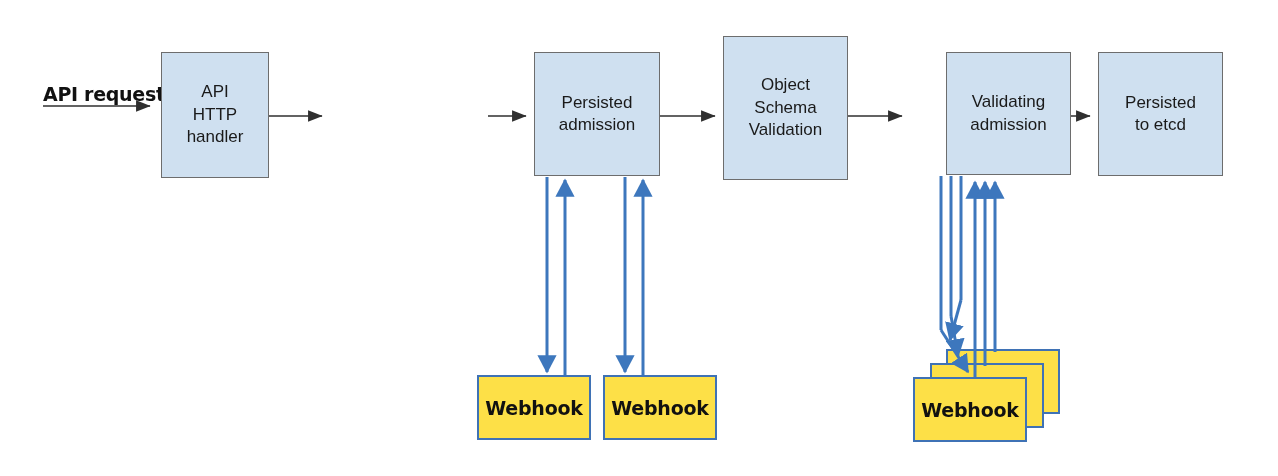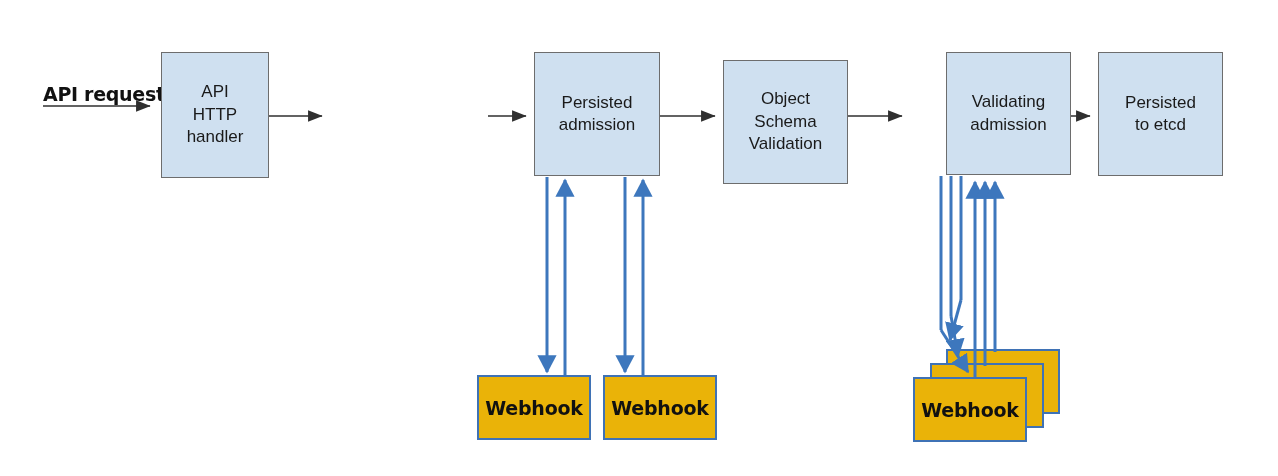--- a/index.html
+++ b/index.html
@@ -30,21 +30,21 @@
     color: #1a1a1a;
     font-size: 17px;
     line-height: 1.32;
     font-family: "Liberation Sans", sans-serif;
     white-space: pre-line;
     z-index: 6;
   }
   .webhook-box {
     position: absolute;
     box-sizing: border-box;
-    background: #eab308;
+    background: #fde047;
     border: 2px solid #3f72b5;
     display: flex;
     align-items: center;
     justify-content: center;
     text-align: center;
     color: #111111;
     font-size: 19px;
     font-weight: bold;
     font-family: "DejaVu Sans", sans-serif;
     letter-spacing: -0.2px;
@@ -168,21 +168,21 @@
 HTTP
 handler</span>
   </div>
 
 
   <div class="node-box" style="left:534px; top:52px; width:126px; height:124px;">
     <span>Persisted
 admission</span>
   </div>
 
-  <div class="node-box" style="left:723px; top:60px; width:125px; height:124px;">
+  <div class="node-box" style="left:723px; top:36px; width:125px; height:144px;">
     <span>Object
 Schema
 Validation</span>
   </div>
 
   <div class="node-box" style="left:946px; top:52px; width:125px; height:123px;">
     <span>Validating
 admission</span>
   </div>
 

